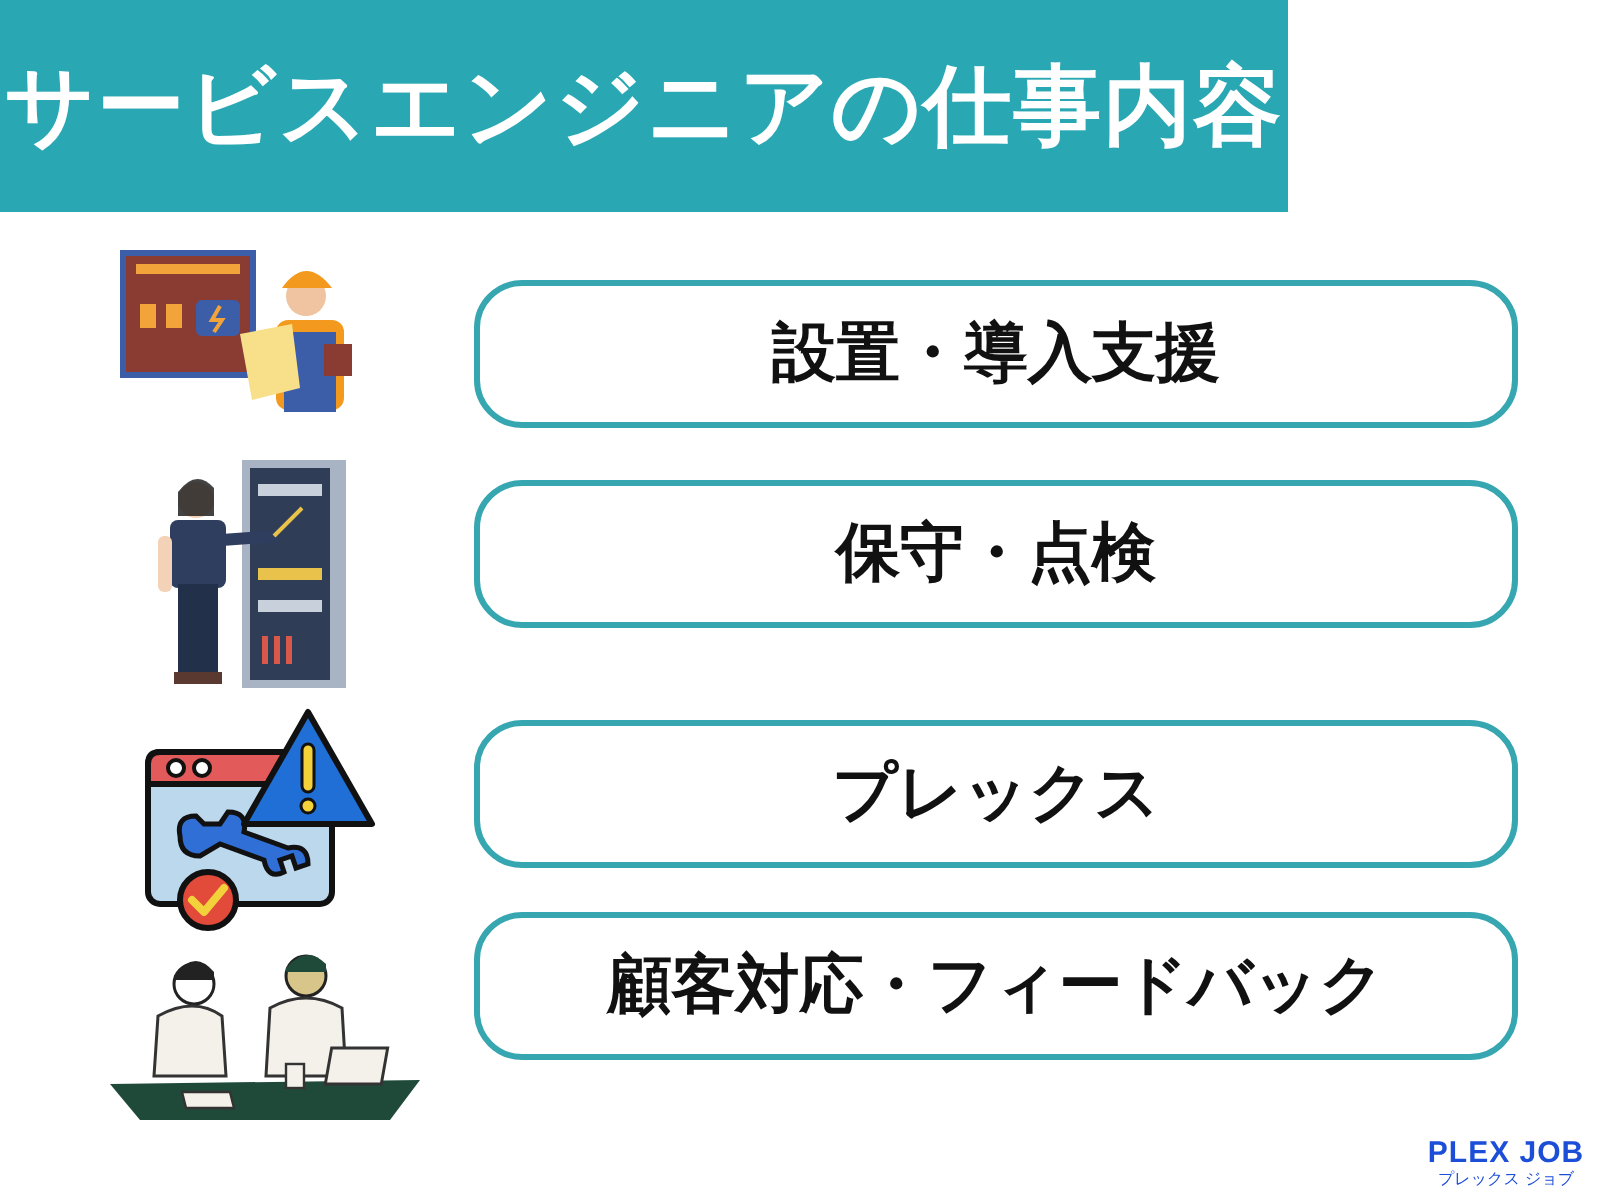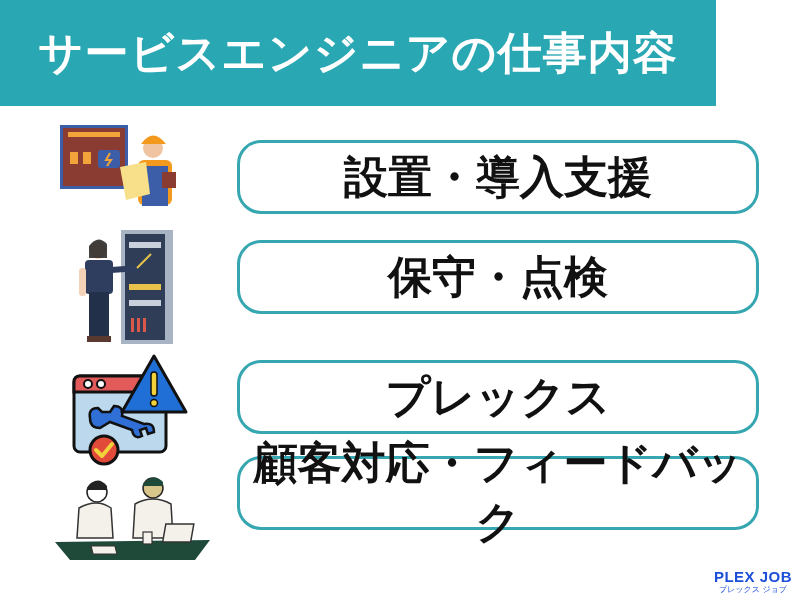--- a/index.html
+++ b/index.html
@@ -1,32 +1,32 @@
 <!DOCTYPE html>
 <html><head>
   <meta charset="utf-8">
   <style>
     * { margin: 0; padding: 0; box-sizing: border-box; }
     html, body { width: 800px; height: 600px; background: #ffffff; overflow: hidden; }
     body { position: relative; font-family: "DejaVu Sans", "Liberation Sans", sans-serif; }
     .header {
-      position: absolute; left: 0; top: 0; width: 716px; height: 106px;
+      position: absolute; left: 0; top: 0; width: 644px; height: 106px;
       background: #29a8b4; display: flex; align-items: center; justify-content: center;
     }
     .header h1 {
       color: #ffffff; font-size: 44px; font-weight: bold; letter-spacing: 1px;
       font-family: "DejaVu Sans", sans-serif;
     }
     .illus { position: absolute; }
     .pill {
       position: absolute; left: 237px; width: 522px; height: 74px;
       border: 3px solid #36a6b0; border-radius: 24px; background: #fff;
       display: flex; align-items: center; justify-content: center;
     }
-    .pill span { font-size: 44px; font-weight: bold; color: #111; font-family: "DejaVu Sans", sans-serif; text-align: center; }
+    .pill span { font-size: 32px; font-weight: bold; color: #111; font-family: "DejaVu Sans", sans-serif; text-align: center; }
     .logo { position: absolute; left: 708px; top: 569px; width: 90px; text-align: center; color: #1d4ed8; }
     .logo .l1 { font-size: 15px; font-weight: bold; letter-spacing: 0.5px; line-height: 15px; font-family: "Liberation Sans", sans-serif; }
     .logo .l2 { font-size: 8px; font-weight: normal; line-height: 11px; }
   </style>
 </head>
 <body>
 
 <div class="header">
   <h1>サービスエンジニアの仕事内容</h1>
 </div>

